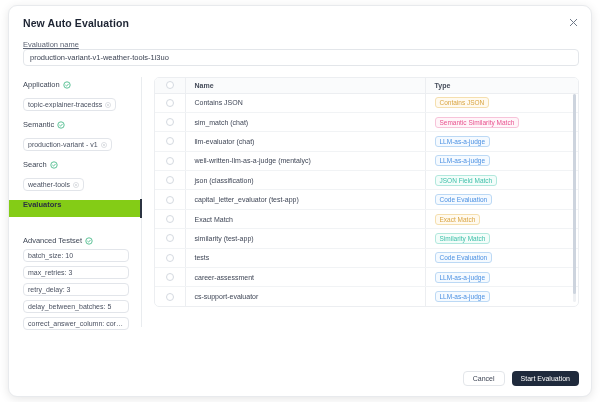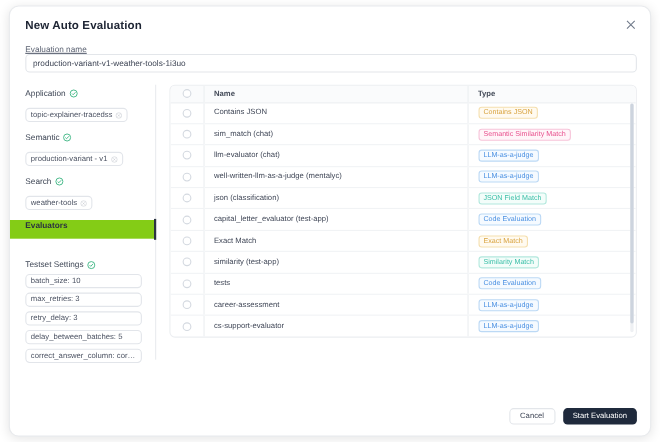--- a/index.html
+++ b/index.html
@@ -357,21 +357,21 @@
               <path d="M2.7 2.7 L5.3 5.3 M5.3 2.7 L2.7 5.3" stroke="#9aa1ad" stroke-width=".8"></path>
             </svg>
         </span>
       </div>
 
       <div class="evaluators-tab">
         <span>Evaluators</span>
       </div>
 
       <div class="side-group-label">
-        <span>Testset Settings</span>
+        <span>Advanced Testset</span>
         <span class="check-icon">
           <svg viewBox="0 0 10 10" width="8" height="8">
               <circle cx="5" cy="5" r="4" fill="none" stroke="#36b37e" stroke-width="1"></circle>
               <path d="M3 5 L4.4 6.4 L7 3.6" fill="none" stroke="#36b37e" stroke-width="1"></path>
             </svg>
         </span>
       </div>
       <div class="adv-chip">batch_size: 10</div>
       <div class="adv-chip">max_retries: 3</div>
       <div class="adv-chip">retry_delay: 3</div>

